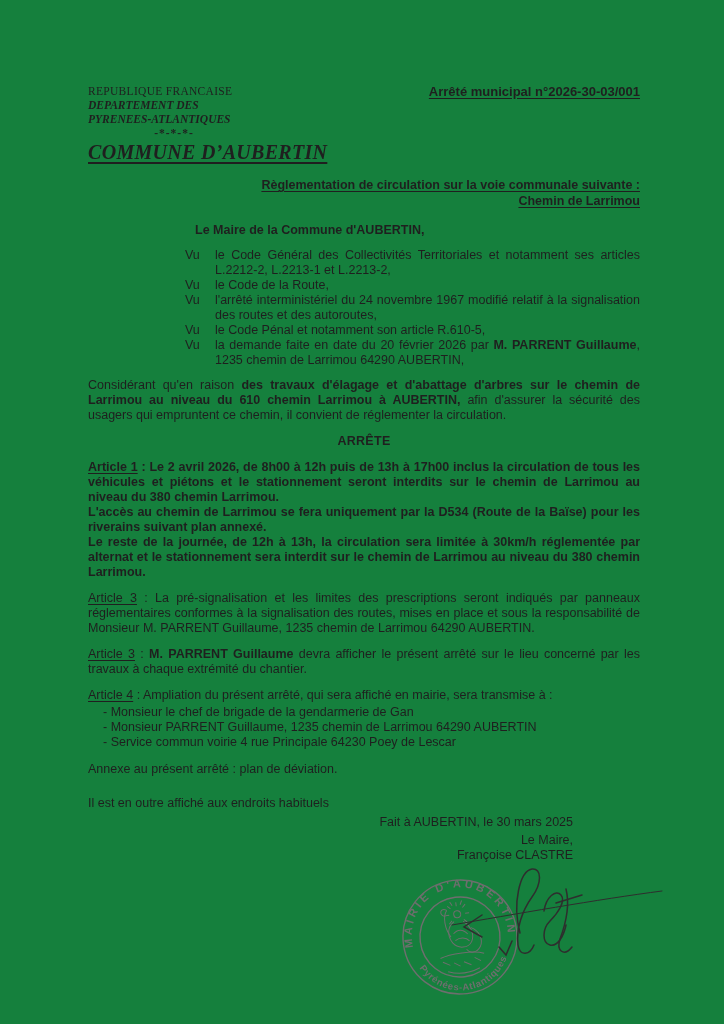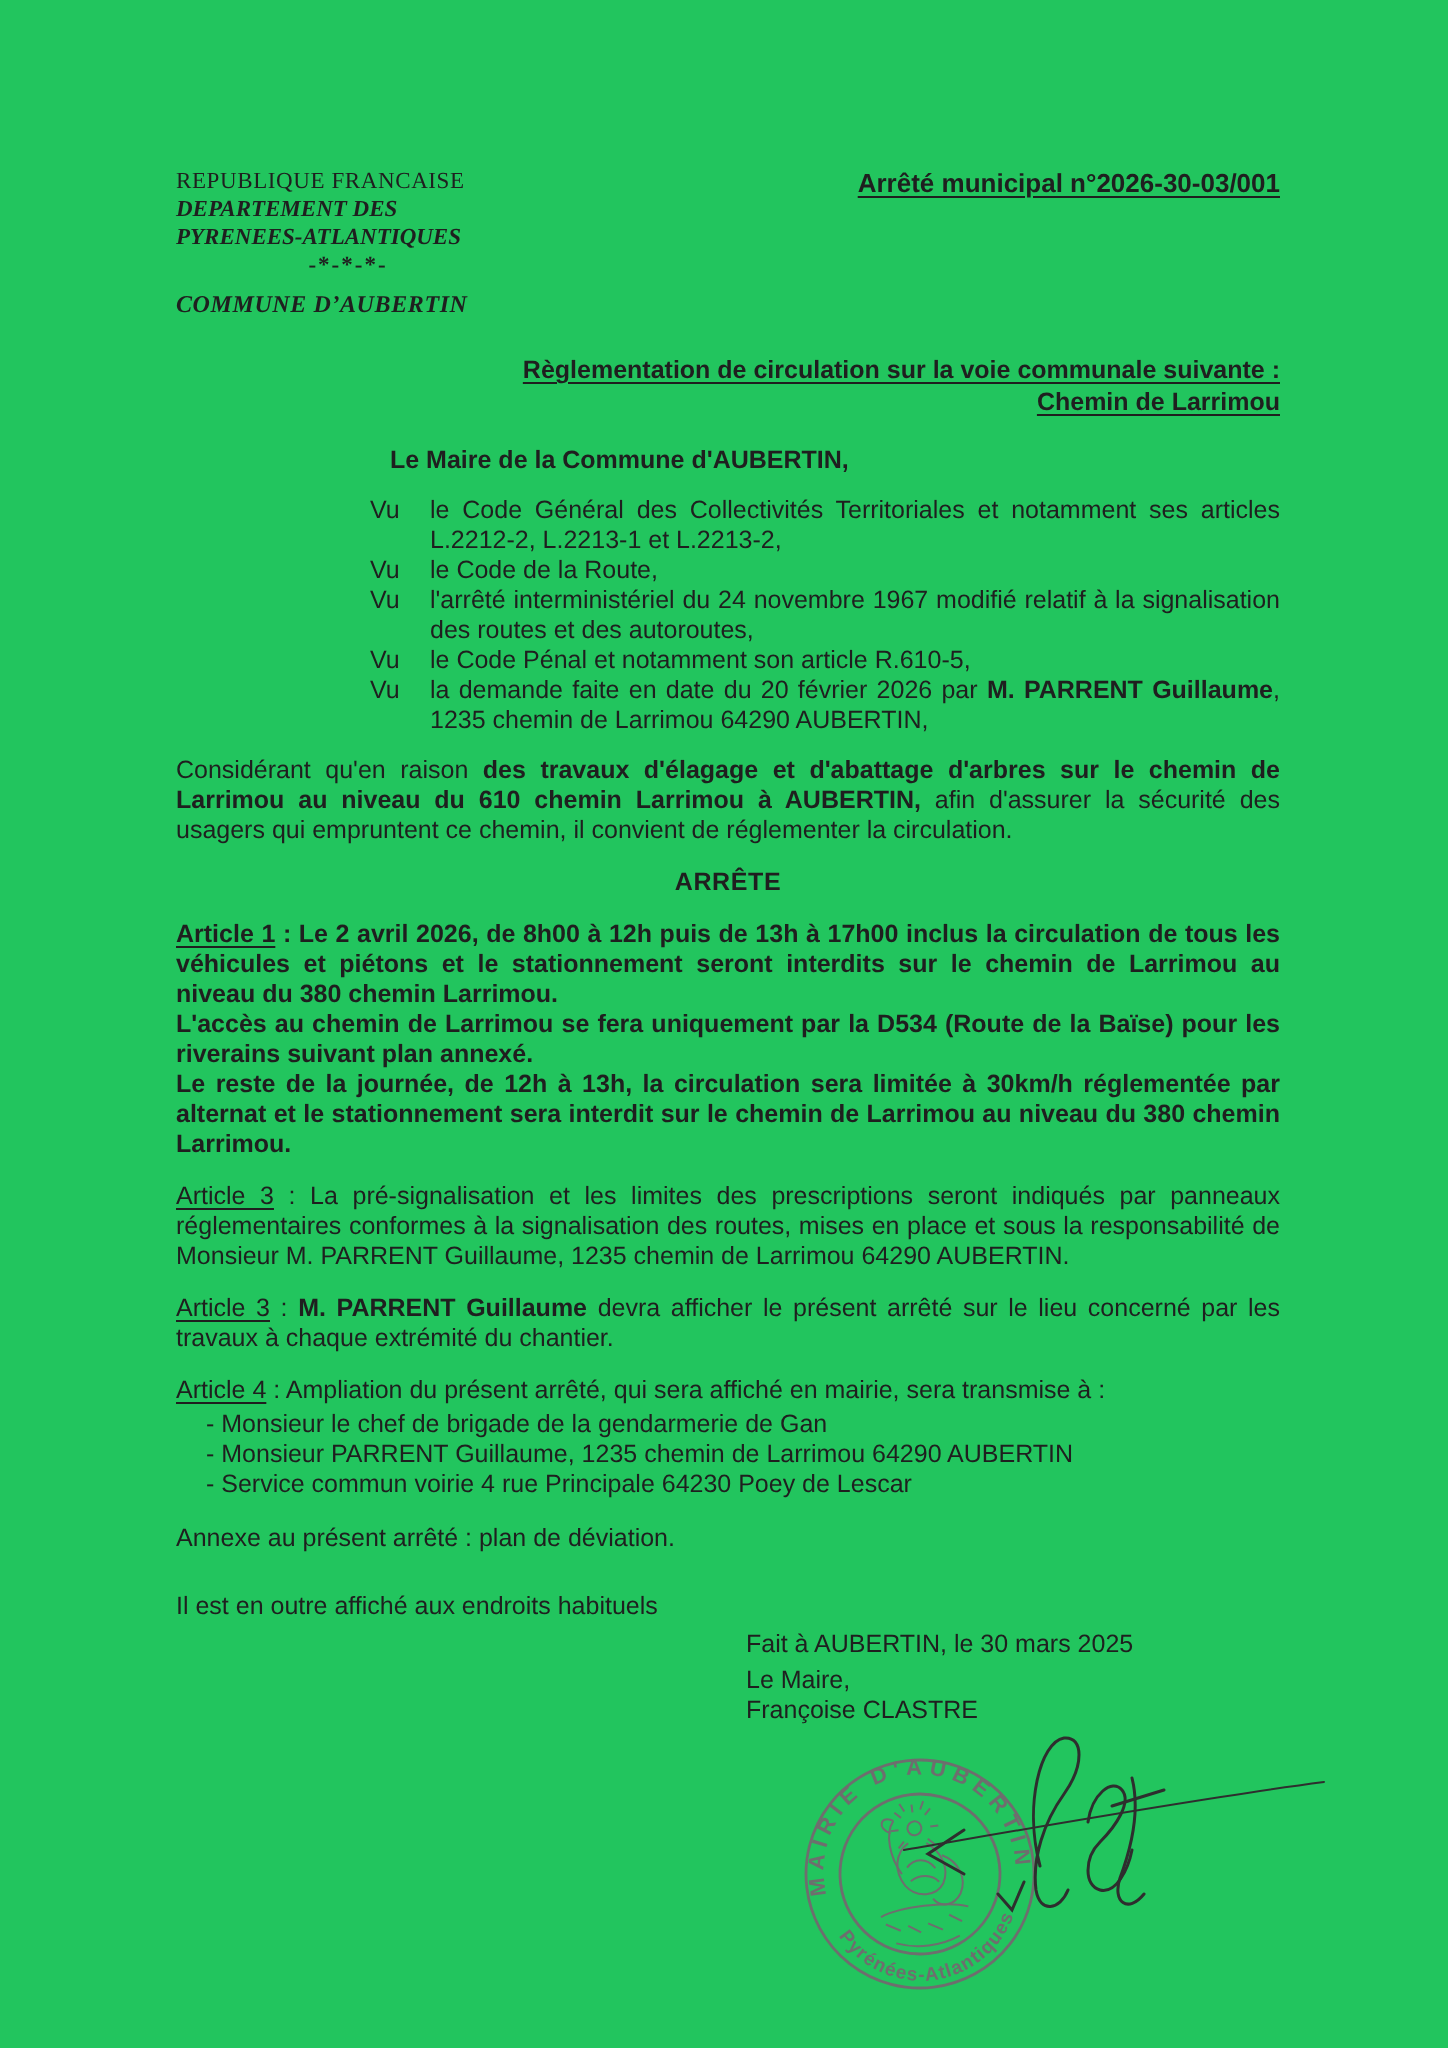--- a/index.html
+++ b/index.html
@@ -2,39 +2,39 @@
 <html><head>
 <meta charset="utf-8">
 <style>
   * { box-sizing: border-box; }
   html, body { margin: 0; padding: 0; background: #ffffff; }
   .page {
     position: relative;
     width: 724px;
     height: 1024px;
     margin: 0 auto;
-    background: #22c55e;
+    background: #15803d;
     color: #1f1f1f;
     font-family: "Liberation Sans", sans-serif;
     font-size: 12.5px;
     line-height: 15px;
     padding: 84px 84px 0 88px;
     overflow: hidden;
   }
   .u  { text-decoration: underline; text-underline-offset: 2px; }
   .just { text-align: justify; }
 
   
   .header-row { display: flex; justify-content: space-between; align-items: flex-start; }
   .header-left { font-family: "Liberation Serif", serif; font-size: 11.5px; line-height: 14px; }
   .republic { font-weight: normal; letter-spacing: .3px; }
   .dept { font-weight: bold; font-style: italic; }
   .sep  { font-weight: bold; width: 172px; text-align: center; letter-spacing: 1px; }
-  .commune { font-weight: bold; font-style: italic; font-size: 12px; margin-top: 5px;
-             text-underline-offset: 3px; letter-spacing: .3px; }
+  .commune { font-weight: bold; font-style: italic; font-size: 20px; margin-top: 5px;
+             text-decoration: underline; text-underline-offset: 3px; letter-spacing: .3px; }
   .decree-ref { font-weight: bold; font-size: 13px; text-decoration: underline; text-underline-offset: 2px; }
 
   
   .doc-title { margin-top: 18px; text-align: right; font-weight: bold; }
   .doc-title div { line-height: 16px; }
 
   
   .intro { margin-top: 14px; margin-left: 107px; font-weight: bold; }
   .vu-list { margin-top: 10px; }
   .vu-row { display: flex; margin-left: 97px; }
@@ -45,21 +45,21 @@
 
   
   .article { margin-top: 11px; }
   .article-1 { font-weight: bold; }
   .recipients { margin-top: 2px; margin-left: 15px; }
 
   .annexe  { margin-top: 12px; }
   .posting { margin-top: 19px; }
 
   
-  .closing { margin-top: 4px; margin-left: 285px; width: 200px; text-align: left; }
+  .closing { margin-top: 4px; margin-left: 285px; width: 200px; text-align: right; }
   .closing .signer { margin-top: 3px; }
 
   
   .stamp-wrap { margin-top: -4px; margin-left: 272px; }
   .stamp-svg { display: block; }
   .seal-text { font-family: "Liberation Sans", sans-serif; font-weight: bold; }
 </style>
 </head>
 <body>
 

